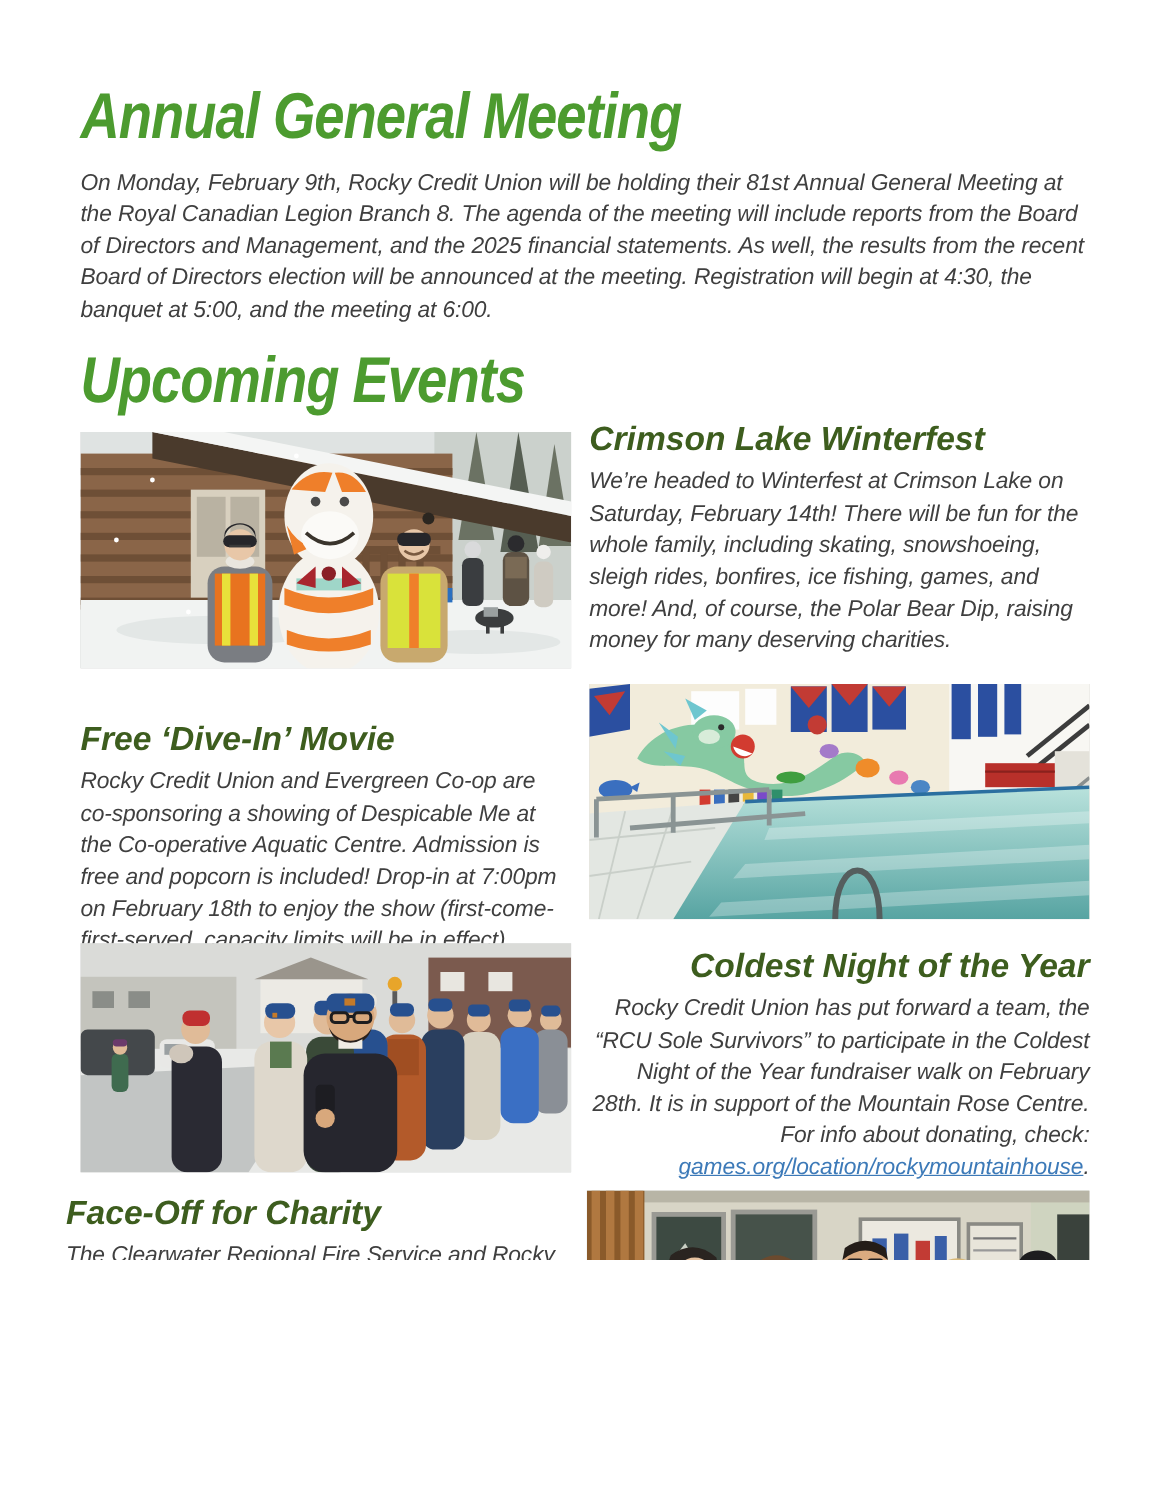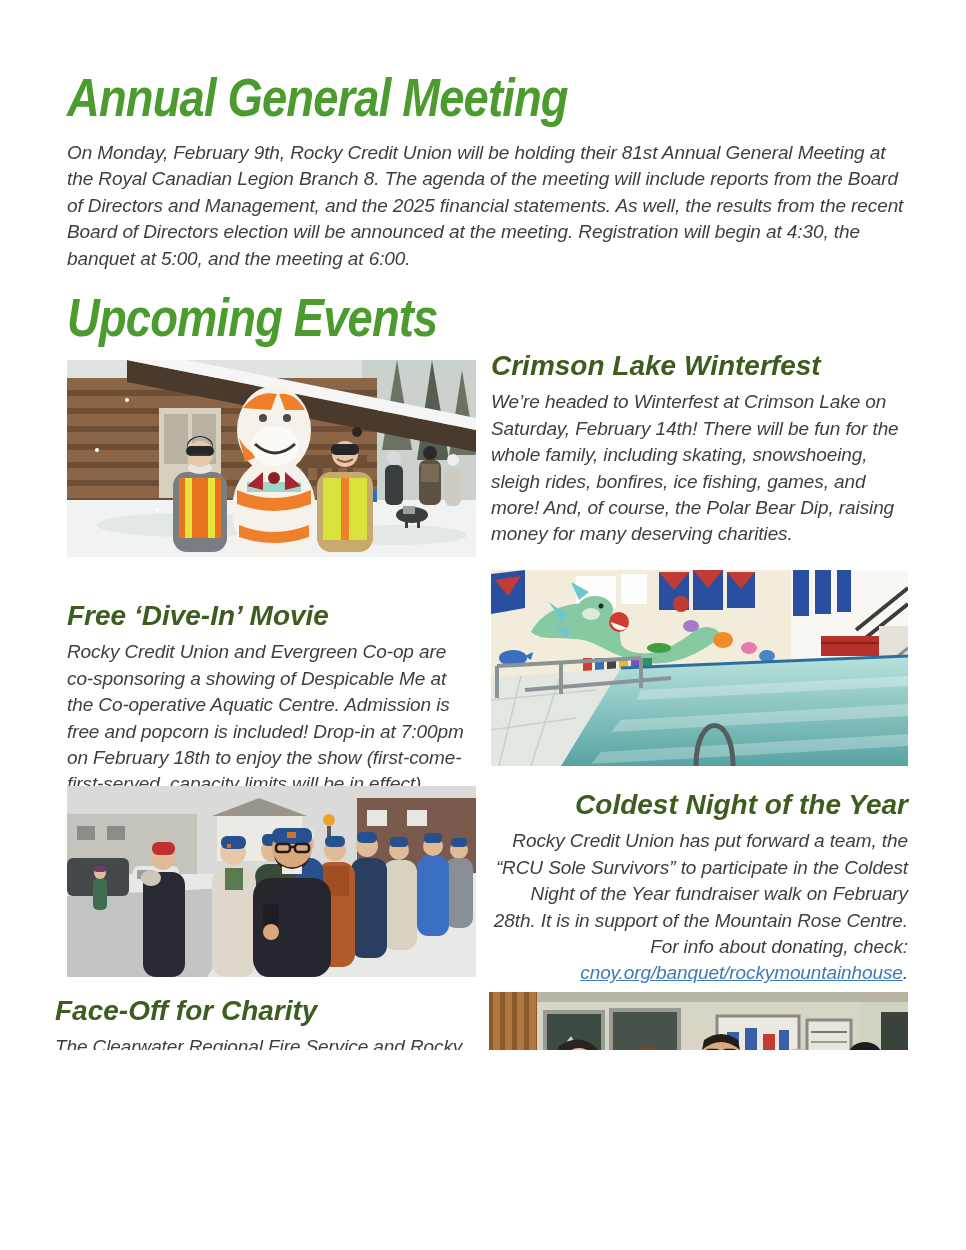--- a/index.html
+++ b/index.html
@@ -322,21 +322,21 @@
           <rect x="196" y="118" width="16" height="24" rx="4" fill="#1d1d22"></rect>
           <circle cx="204" cy="146" r="8" fill="#d8a87c"></circle>
         </g>
       </g>
     </svg>
   </div>
 
   <div class="abs" style="left:491px;top:790px;width:417px;text-align:right;">
     <h2 class="section-h">Coldest Night of the Year</h2>
     <p class="body-par"><span>Rocky Credit Union has put forward a team, the “RCU Sole Survivors” to participate in the Coldest Night of the Year fundraiser walk on February 28th. It is in support of the Mountain Rose Centre. For info about donating, check:</span>
-      <a class="body-link" href="#">cnoy.org/banquet/rockymountainhouse</a><span>.</span></p>
+      <a class="body-link" href="#">games.org/location/rockymountainhouse</a><span>.</span></p>
   </div>
 
   <div class="abs" style="left:55px;top:996px;width:409px;">
     <h2 class="section-h">Face-Off for Charity</h2>
     <p class="body-par">The Clearwater Regional Fire Service and Rocky Mountain House RCMP are going head-to-head in a hockey match for the 5th year in a row! You can buy tickets at the door (cash only) on Nov. 28th. Doors open at 4:30. Proceeds will go to West Country Family Service Association!</p>
   </div>
 
   <div class="abs photo" style="left:489px;top:992px;width:419px;height:198px;">
     <svg viewBox="0 0 419 198" preserveAspectRatio="none">
       <rect width="419" height="198" fill="#d8d5c6"></rect>

